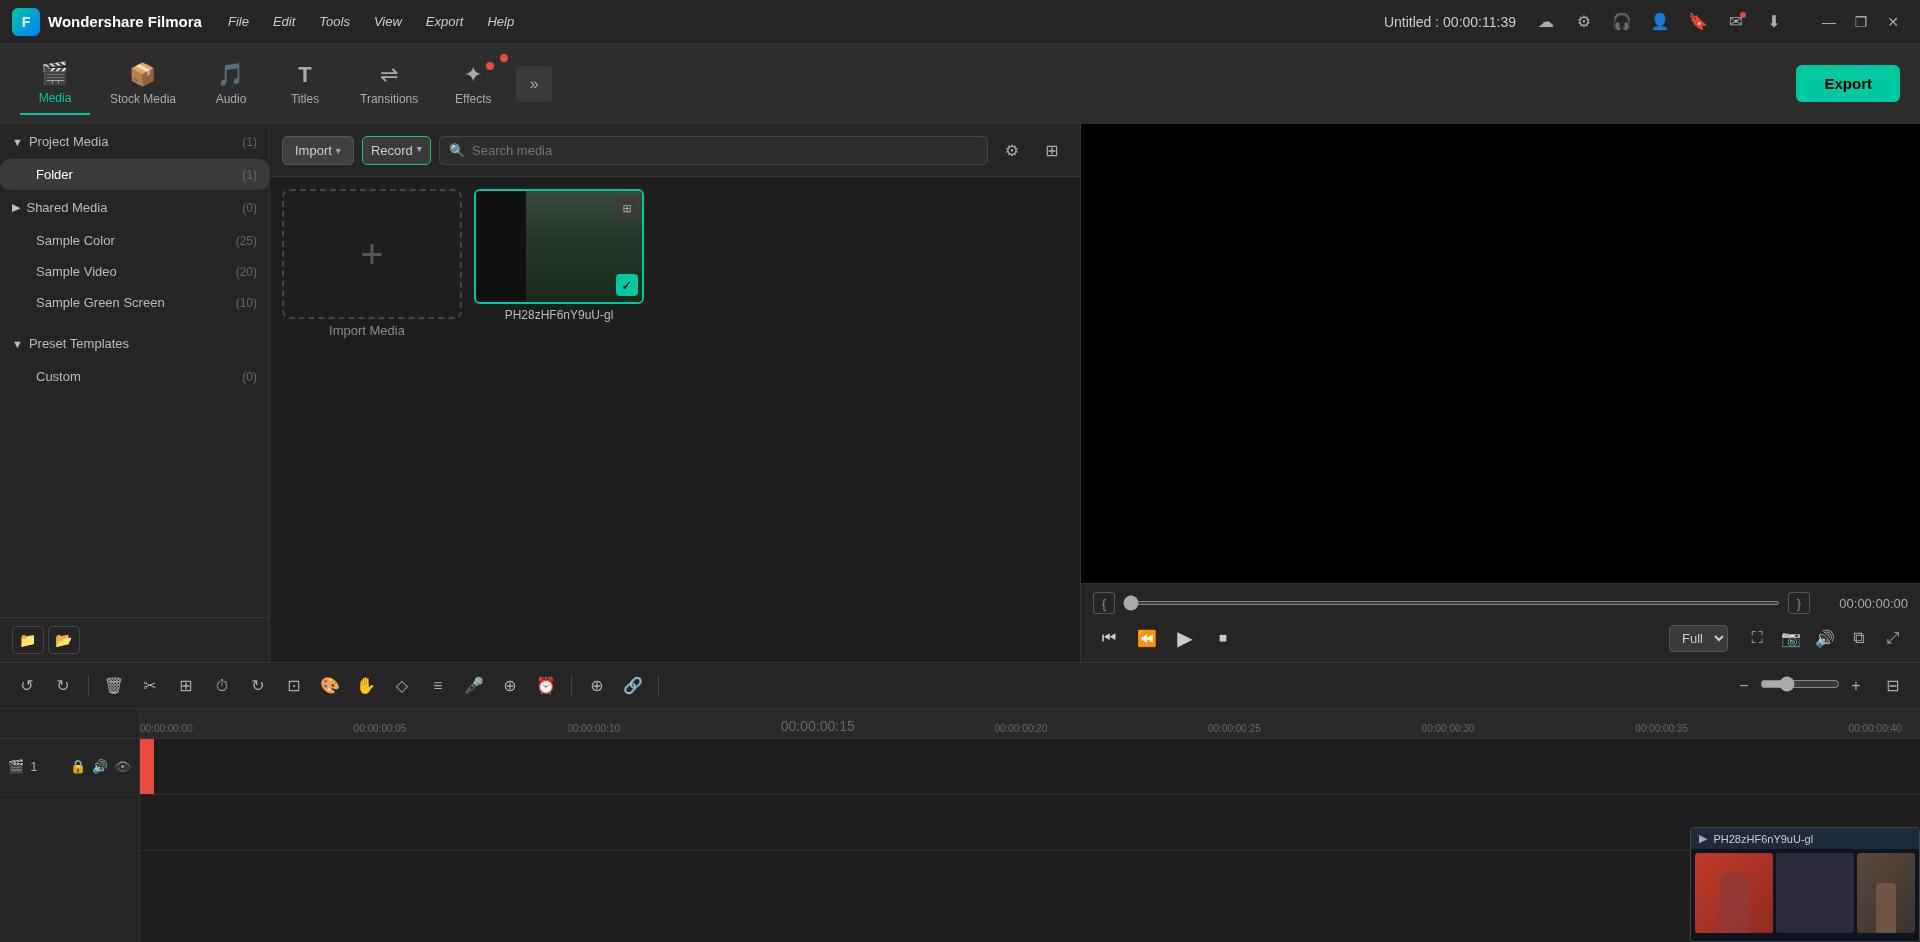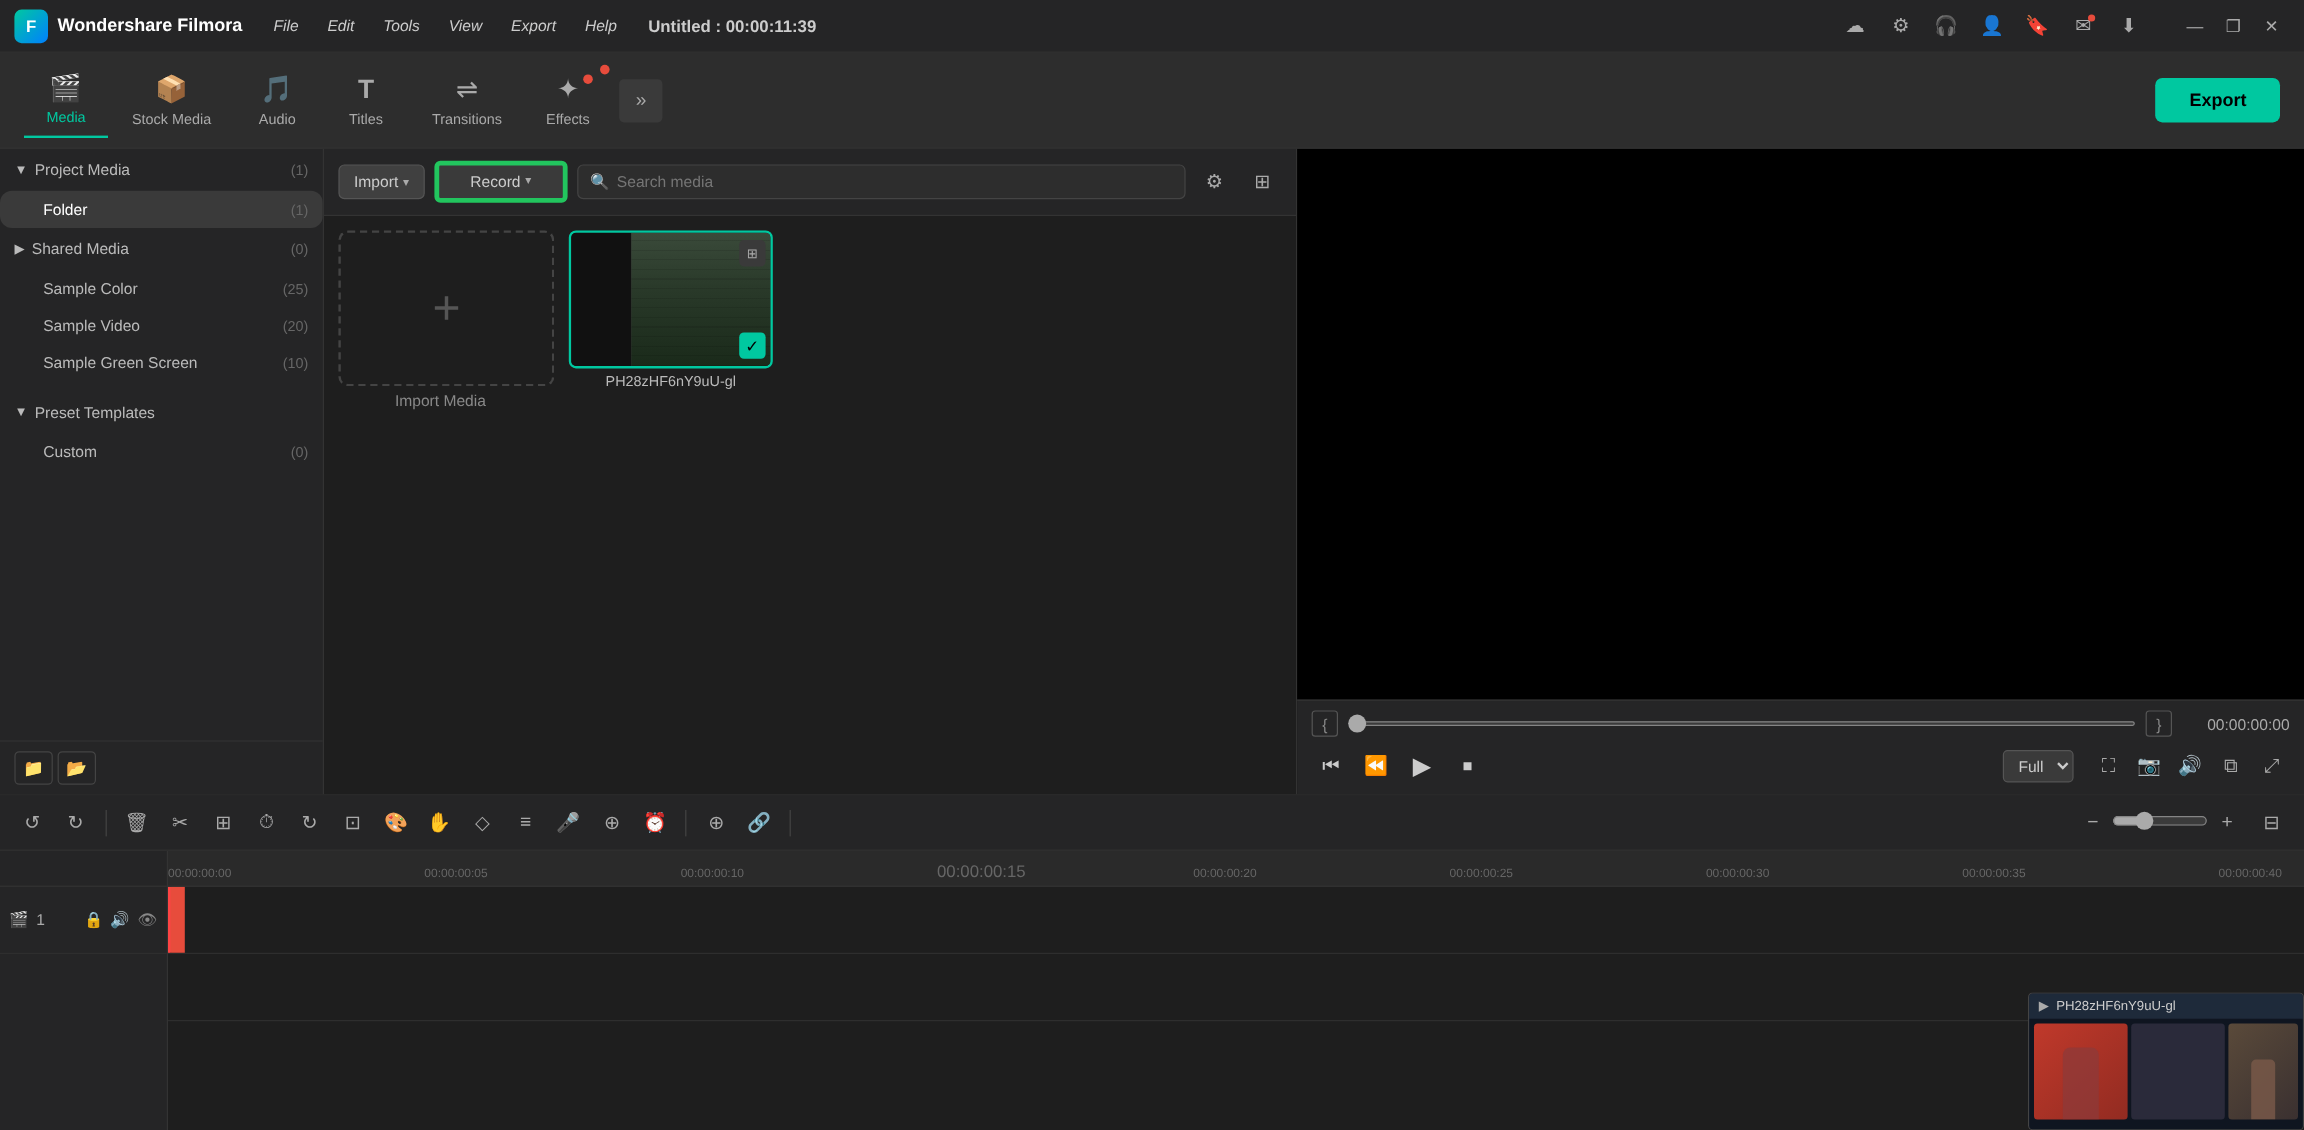--- a/index.html
+++ b/index.html
@@ -4,21 +4,21 @@
   <style>
     * { margin: 0; padding: 0; box-sizing: border-box; }
     body { width: 1920px; height: 942px; background: #1e1e1e; color: #ccc; font-family: 'Segoe UI', Arial, sans-serif; font-size: 13px; overflow: hidden; display: flex; flex-direction: column; }
 
     
     .topbar { display: flex; align-items: center; background: #252526; height: 44px; padding: 0 12px; gap: 16px; border-bottom: 1px solid #333; flex-shrink: 0; }
     .topbar .logo { display: flex; align-items: center; gap: 8px; color: #fff; font-size: 15px; font-weight: 600; }
     .topbar .logo-icon { width: 28px; height: 28px; background: linear-gradient(135deg, #00c8a0, #0080ff); border-radius: 6px; display: flex; align-items: center; justify-content: center; color: #fff; font-size: 14px; font-weight: bold; }
     .topbar .menu-items { display: flex; gap: 4px; }
     .topbar .menu-item { padding: 4px 10px; cursor: pointer; border-radius: 4px; color: #ccc; font-size: 13px; font-style: italic; }
-    .topbar .title { flex: 1; text-align: left; color: #ccc; font-size: 14px; font-weight: bold; }
+    .topbar .title { flex: 1; text-align: right; color: #ccc; font-size: 14px; }
     .topbar .top-icons { display: flex; align-items: center; gap: 10px; }
     .topbar .top-icon { width: 28px; height: 28px; display: flex; align-items: center; justify-content: center; cursor: pointer; color: #aaa; font-size: 16px; border-radius: 4px; }
     .topbar .notif-dot { position: relative; }
     .topbar .notif-dot::after { content:''; position:absolute; top:4px; right:4px; width:6px; height:6px; background:#e74c3c; border-radius:50%; }
     .topbar .win-controls { display: flex; gap: 2px; margin-left: 10px; }
     .topbar .win-btn { width: 30px; height: 24px; display: flex; align-items: center; justify-content: center; cursor: pointer; border-radius: 4px; color: #aaa; font-size: 14px; }
 
     
     .toolbar { display: flex; align-items: center; background: #2d2d2d; height: 80px; padding: 0 20px; gap: 4px; border-bottom: 1px solid #333; flex-shrink: 0; }
     .toolbar .tool-btn { display: flex; flex-direction: column; align-items: center; gap: 4px; padding: 8px 16px; cursor: pointer; border-radius: 6px; color: #aaa; font-size: 12px; min-width: 70px; }
@@ -41,21 +41,21 @@
     .sidebar-item.sub { padding-left: 36px; border-radius: 10px; }
     .sidebar-item.sub.selected { background: #3a3a3a; color: #fff; font-weight: 500; }
     .sidebar-bottom { display: flex; gap: 4px; padding: 8px 12px; border-top: 1px solid #333; margin-top: auto; }
     .sidebar-bottom-btn { width: 32px; height: 28px; display: flex; align-items: center; justify-content: center; cursor: pointer; color: #aaa; border-radius: 4px; border: 1px solid #444; font-size: 14px; }
 
     
     .media-panel { flex: 1; background: #1e1e1e; display: flex; flex-direction: column; overflow: hidden; max-width: 810px; }
     .media-toolbar { display: flex; align-items: center; gap: 8px; padding: 10px 12px; background: #252526; border-bottom: 1px solid #333; flex-shrink: 0; }
     .media-toolbar .import-btn { display: flex; align-items: center; gap: 4px; background: #404040; border: 1px solid #555; border-radius: 5px; padding: 6px 12px; cursor: pointer; color: #ccc; font-size: 13px; }
     .media-toolbar .import-btn .chevron { font-size: 10px; color: #aaa; }
-    .media-toolbar .record-btn { display: flex; align-items: flex-start; gap: 4px; background: #3a3a3a; border: 4px solid #22c55e; border-radius: 5px; padding: 6px 26px; cursor: pointer; color: #ccc; font-size: 13px; }
+    .media-toolbar .record-btn { display: flex; align-items: flex-start; gap: 4px; background: #3a3a3a; border: 1px solid #22c55e; border-radius: 5px; padding: 6px 8px; cursor: pointer; color: #ccc; font-size: 13px; }
     .media-toolbar .record-btn .chevron { font-size: 10px; color: #aaa; }
     .media-toolbar .search-box { display: flex; align-items: center; flex: 1; background: #2d2d2d; border: 1px solid #444; border-radius: 5px; padding: 6px 10px; gap: 6px; }
     .media-toolbar .search-box input { background: transparent; border: none; outline: none; color: #aaa; font-size: 13px; flex: 1; }
     .media-toolbar .icon-btn { width: 32px; height: 32px; display: flex; align-items: center; justify-content: center; cursor: pointer; color: #aaa; font-size: 16px; border-radius: 4px; }
     .media-content { flex: 1; display: flex; align-items: flex-start; padding: 12px; gap: 12px; overflow-y: auto; }
     .import-area { display: flex; flex-direction: column; align-items: center; justify-content: center; width: 180px; height: 130px; border: 2px dashed #444; border-radius: 8px; cursor: pointer; color: #555; }
     .import-area .plus { font-size: 40px; color: #555; }
     .media-item { display: flex; flex-direction: column; align-items: center; gap: 4px; }
     .media-thumb { position: relative; width: 170px; height: 115px; border-radius: 6px; overflow: hidden; border: 2px solid #00c8a0; cursor: pointer; }
     .media-thumb-inner { display: flex; height: 100%; }

